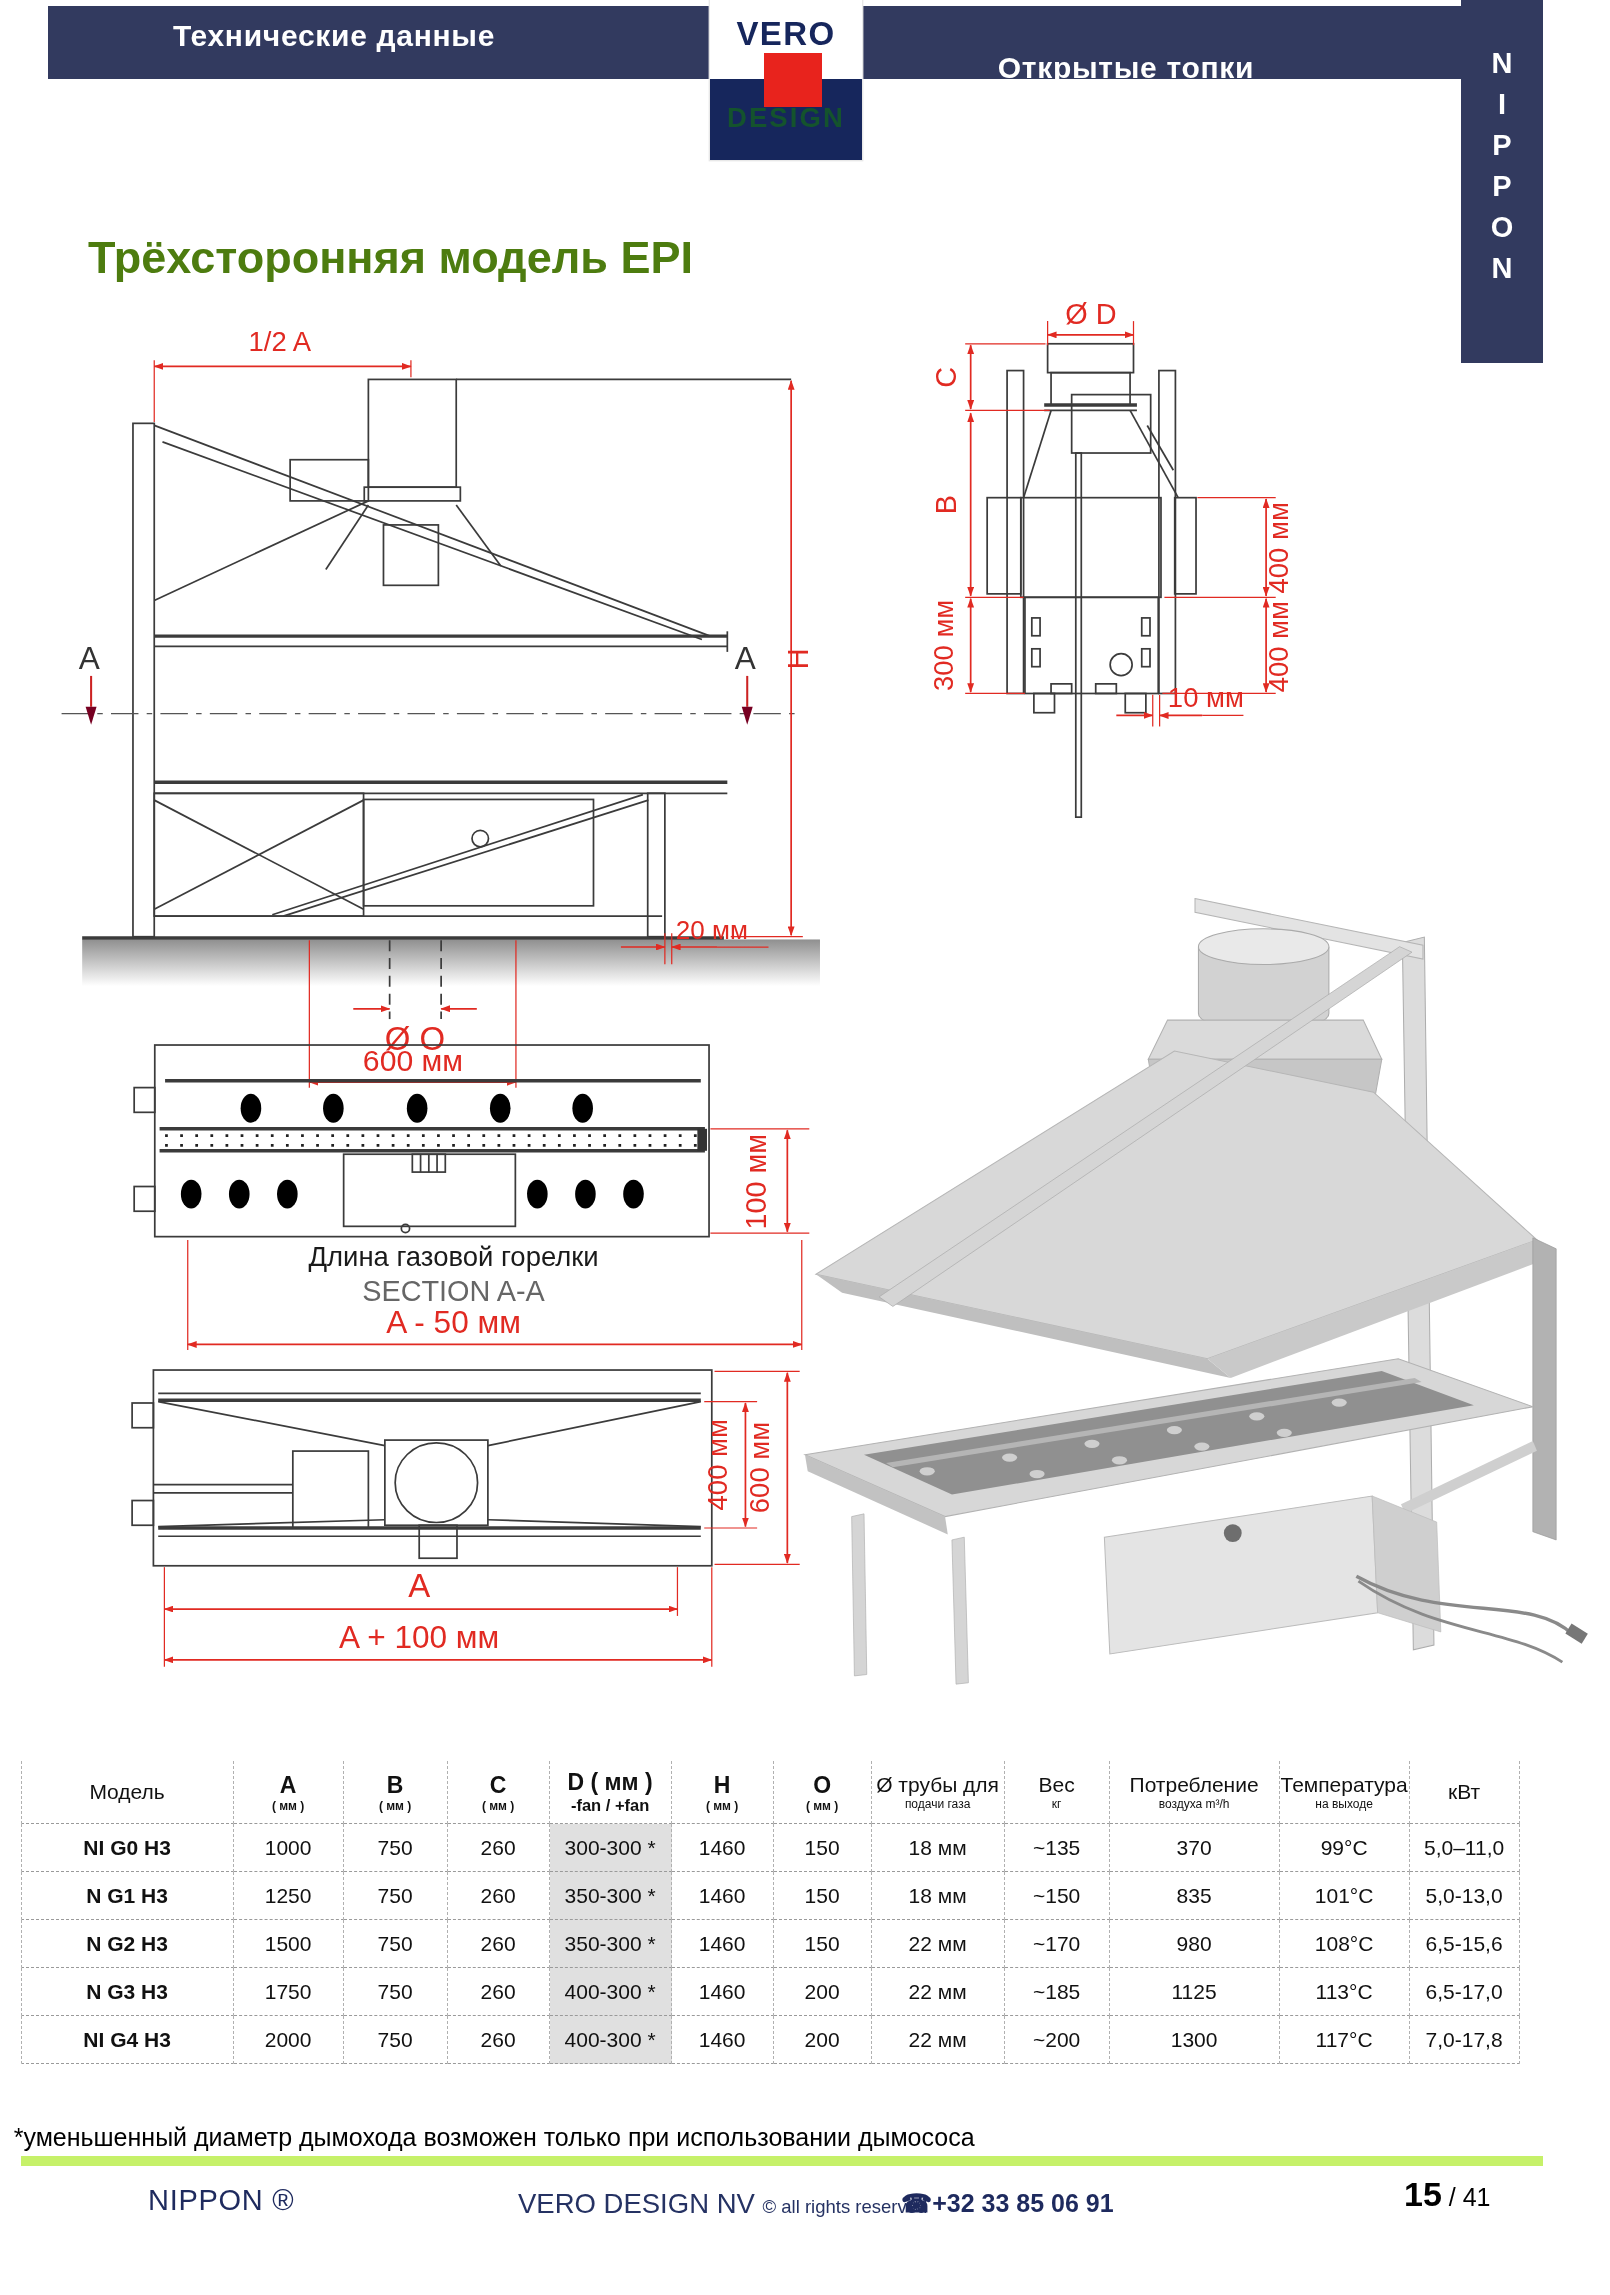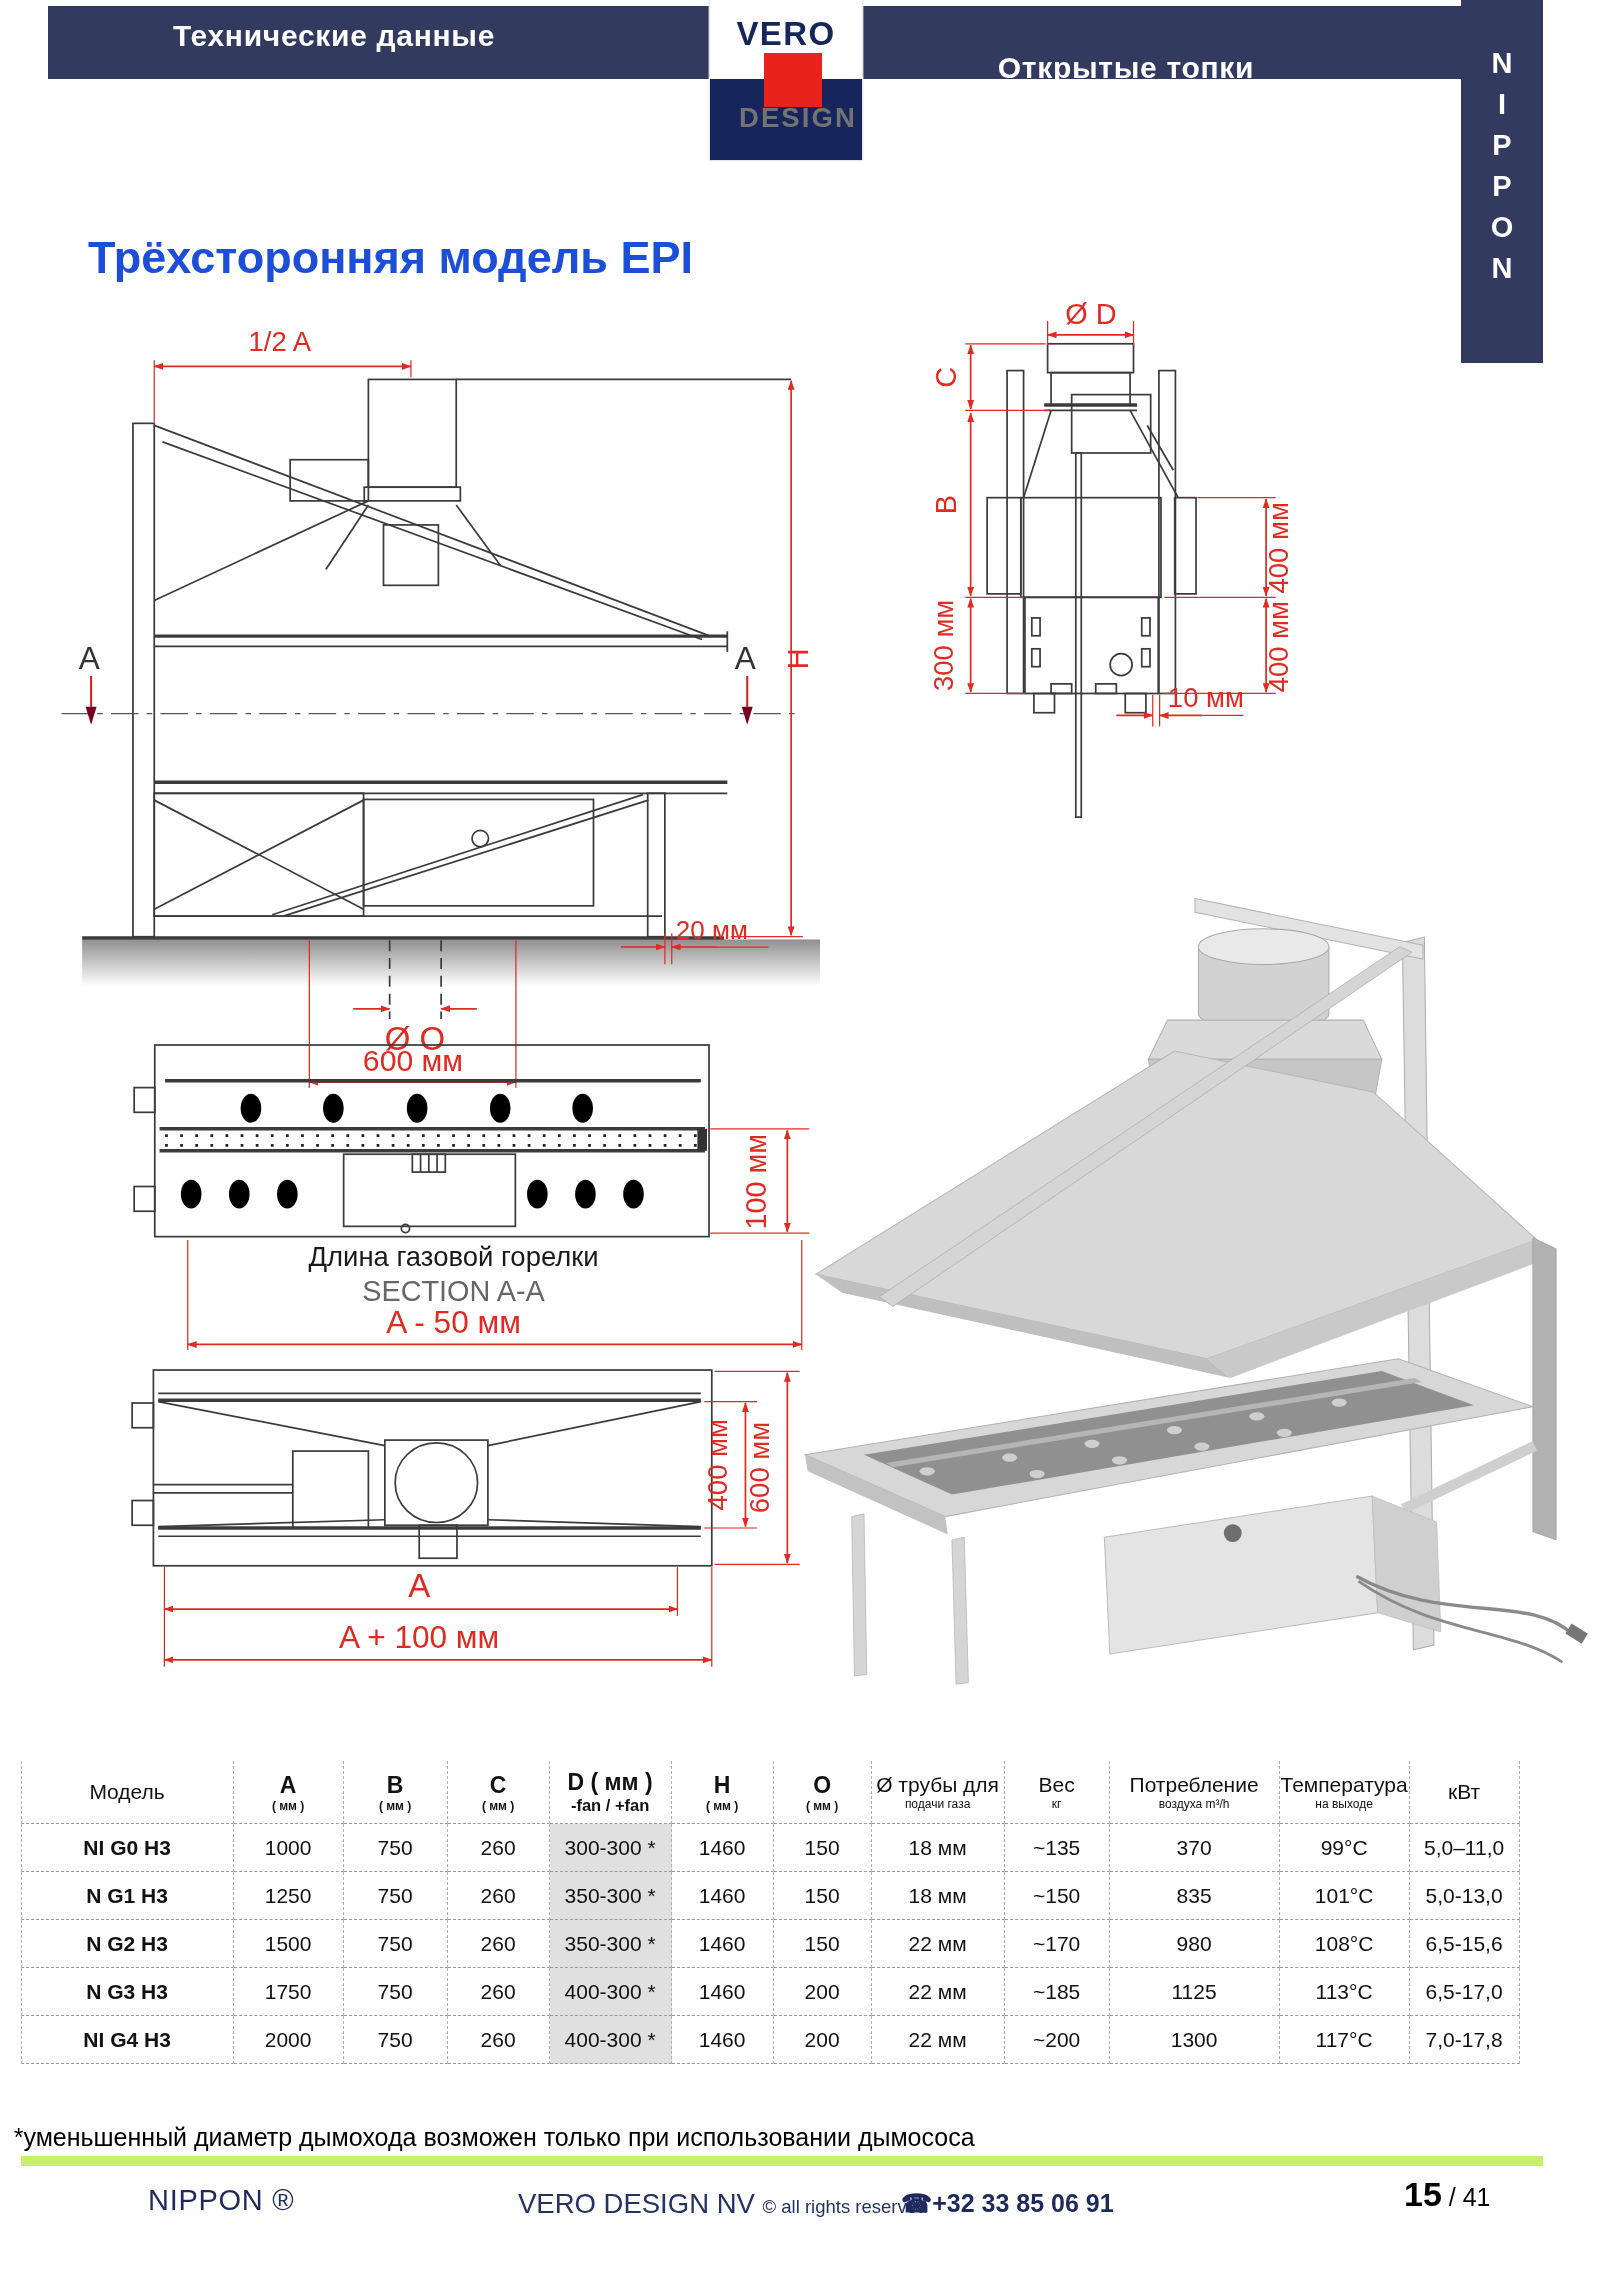--- a/index.html
+++ b/index.html
@@ -11,25 +11,25 @@
   .bar-text{position:absolute;top:19px;color:#fff;font-weight:bold;font-size:30px;letter-spacing:0.7px;}
   #bar-left{left:334px;transform:translateX(-50%);}
   #bar-right{left:1126px;transform:translateX(-50%);margin-top:32px;}
   #brandcol{position:absolute;left:1461px;top:0;width:82px;height:363px;background:#323a5f;}
   #brandcol span{display:block;text-align:center;color:#fff;font-weight:bold;font-size:29px;line-height:41px;}
   #brandcol{padding-top:43px;box-sizing:border-box;}
   #logo{position:absolute;left:710px;top:0;width:152px;height:160px;background:#fff;box-shadow:0 0 0 1.4px #e8e8e8;}
   #logo .top{position:absolute;left:0;top:0;width:100%;height:79px;background:#fff;}
   #logo .bottom{position:absolute;left:0;top:79px;width:100%;height:81px;background:#16265c;}
   #logo .vero{position:absolute;width:100%;text-align:center;top:15px;color:#16265c;font-weight:bold;font-size:33px;letter-spacing:1.4px;}
-  #logo .design{position:absolute;width:100%;text-align:center;top:102px;color:#737373;font-weight:bold;font-size:27.5px;letter-spacing:2.1px;padding-left:12px;}
+  #logo .design{position:absolute;width:100%;text-align:center;top:102px;color:#14532d;font-weight:bold;font-size:27.5px;letter-spacing:2.1px;}
   #logo .sq{position:absolute;left:54px;top:53px;width:58px;height:54px;background:#e8231d;}
 
   
-  #title-main{position:absolute;left:88px;top:232px;font-size:45px;font-weight:bold;color:#1d4ed8;}
+  #title-main{position:absolute;left:88px;top:232px;font-size:45px;font-weight:bold;color:#4d7c0f;}
   #title-side{position:absolute;left:800px;top:227px;font-size:29.5px;font-weight:bold;color:#000;line-height:38px;}
 
   
   svg{position:absolute;overflow:visible;}
   svg text{font-family:"Liberation Sans", sans-serif;}
   .ln{stroke:#3b3b3b;stroke-width:2.5;fill:none;}
   .lnth{stroke:#3b3b3b;stroke-width:5;fill:none;}
   .red{fill:#e12a22;}
   .dim{stroke:#e12a22;stroke-width:2.5;fill:none;}
   .dimthin{stroke:#e12a22;stroke-width:1.8;fill:none;}

